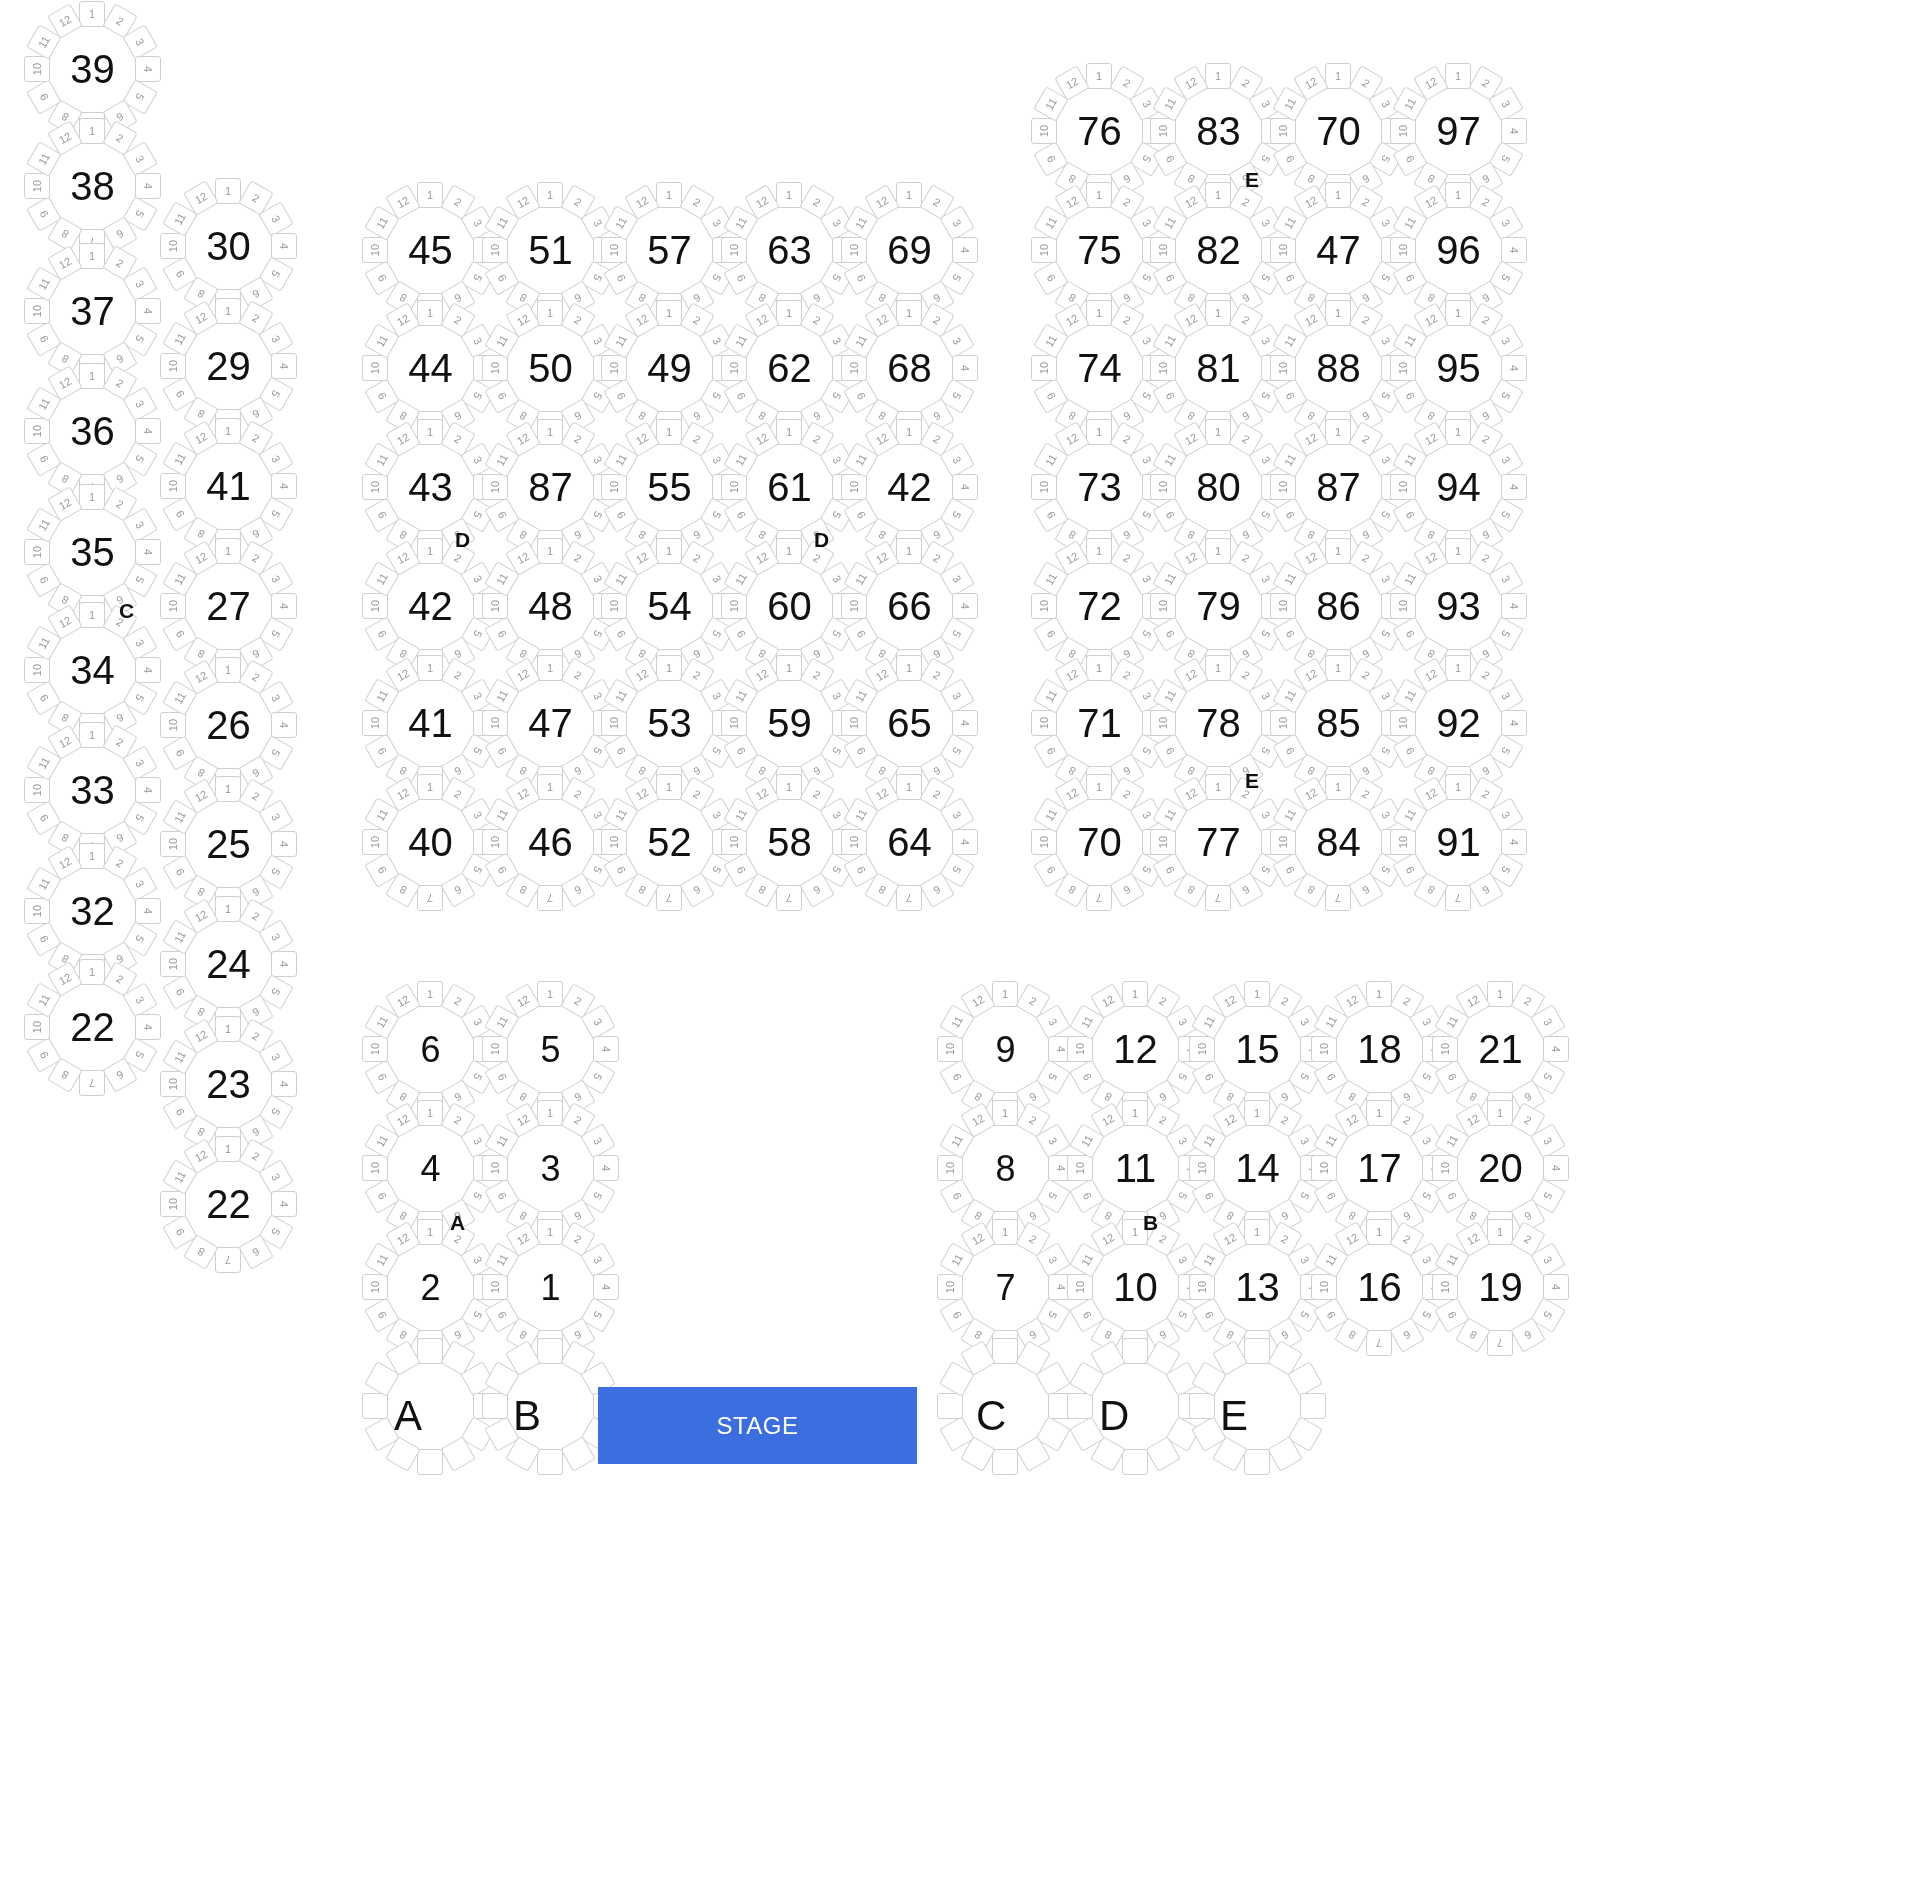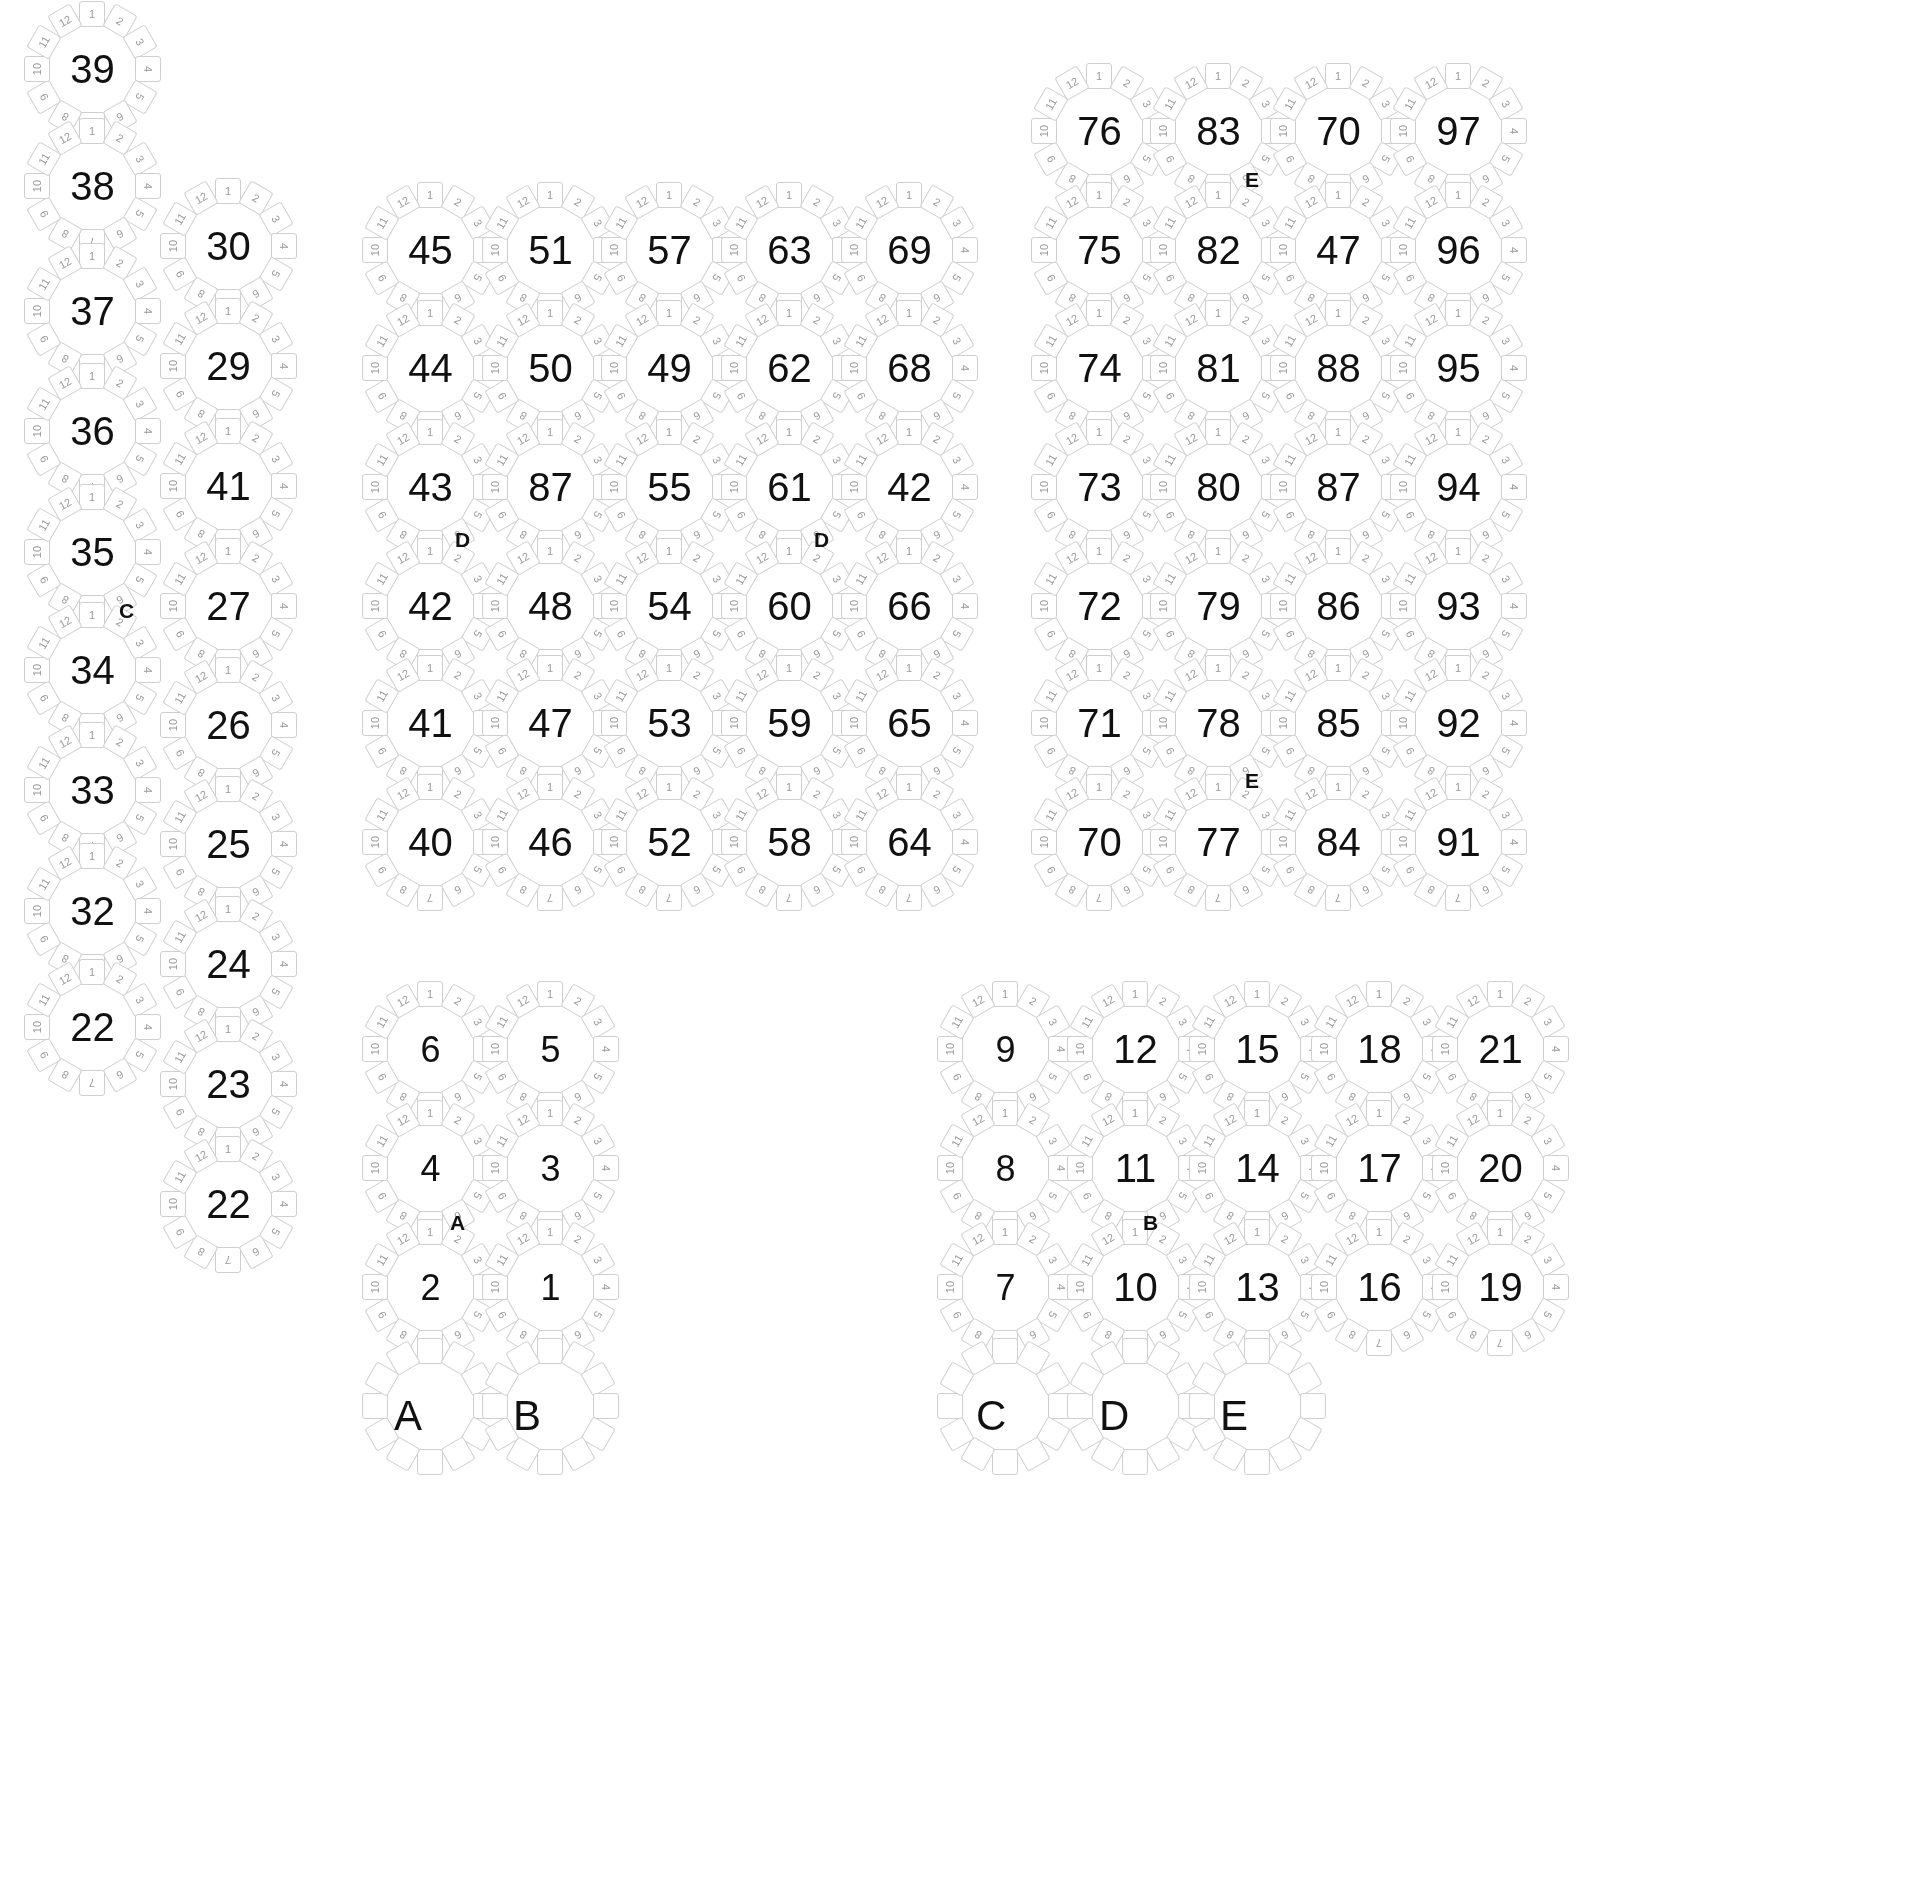--- a/index.html
+++ b/index.html
@@ -1622,14 +1622,15 @@
     <div class="section-letter" style="left: 814px; top: 528px;">D</div>
     <div class="section-letter" style="left: 1245px; top: 168px;">E</div>
     <div class="section-letter" style="left: 1245px; top: 769px;">E</div>
     <div class="section-letter" style="left: 450px; top: 1211px;">A</div>
     <div class="section-letter" style="left: 1143px; top: 1211px;">B</div>
     <div class="bottom-letter" style="left: 394px; top: 1392px;">A</div>
     <div class="bottom-letter" style="left: 513px; top: 1392px;">B</div>
     <div class="bottom-letter" style="left: 976px; top: 1392px;">C</div>
     <div class="bottom-letter" style="left: 1099px; top: 1392px;">D</div>
     <div class="bottom-letter" style="left: 1220px; top: 1392px;">E</div>
+    <div id="stage" style="left: 598px; top: 1387px; width: 319px; height: 77px; background: rgb(59, 111, 224);">STAGE</div>
   </div>
 
 
 </body></html>

